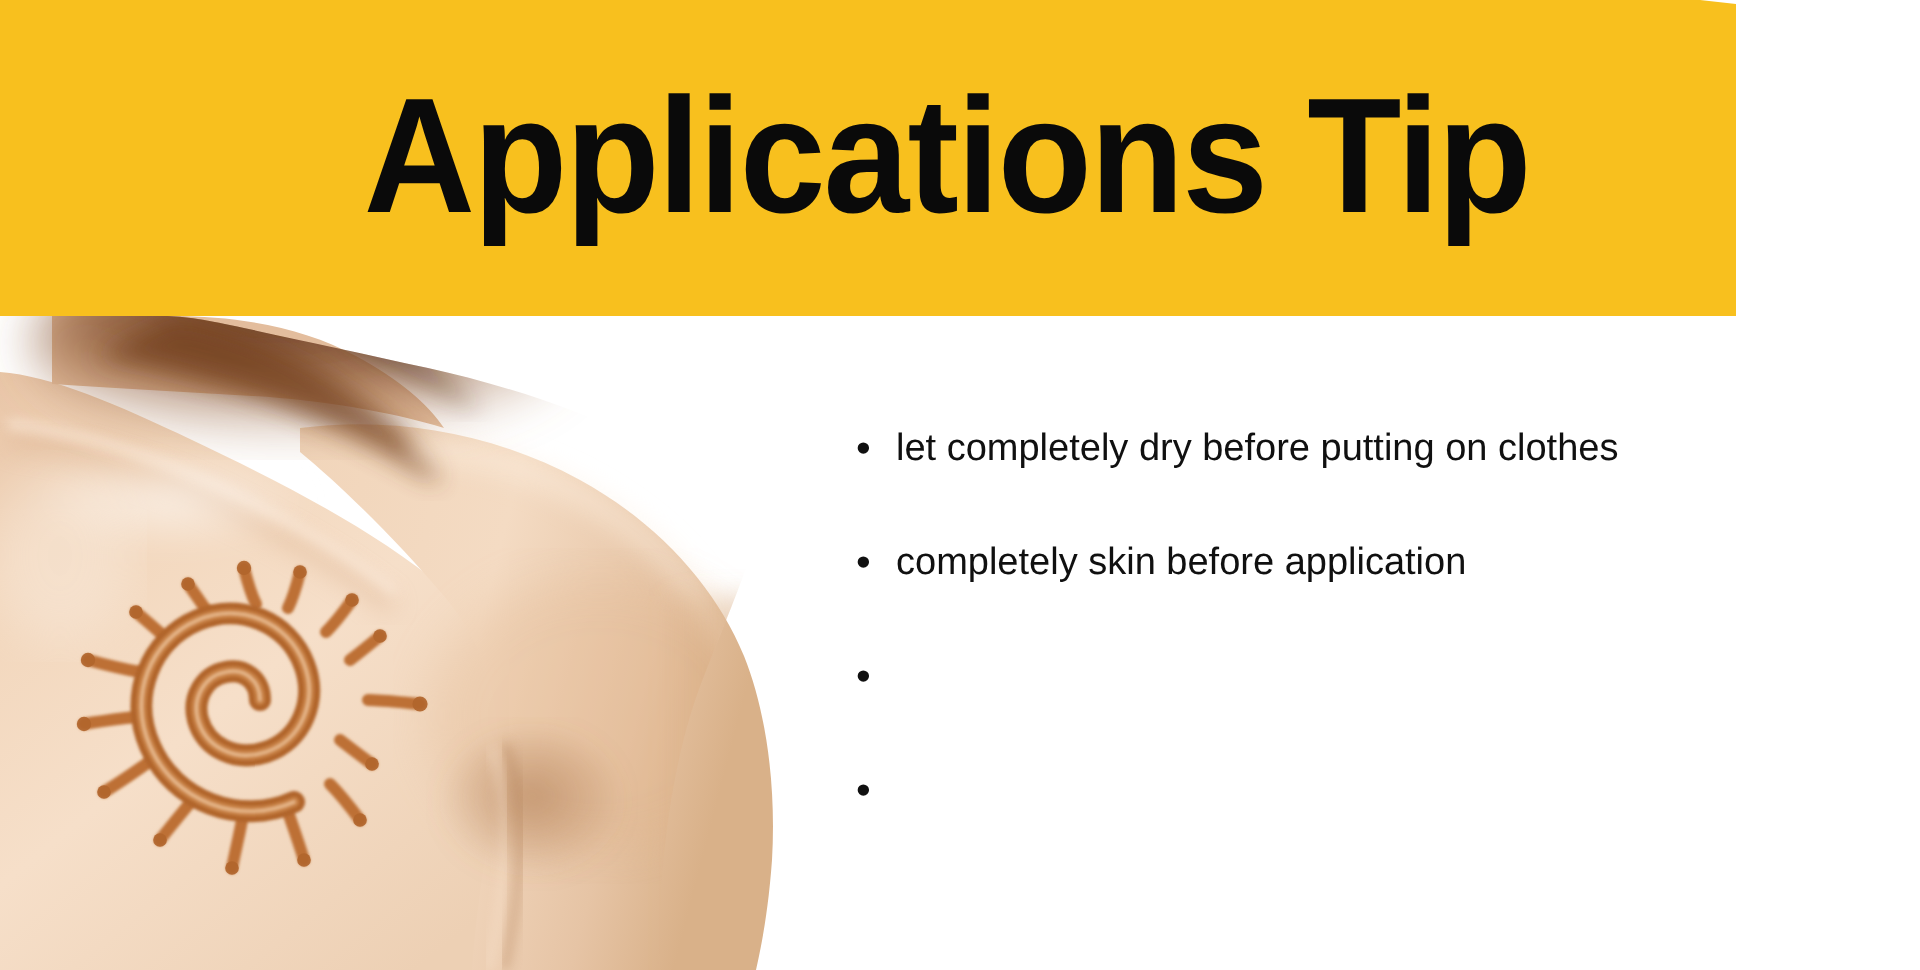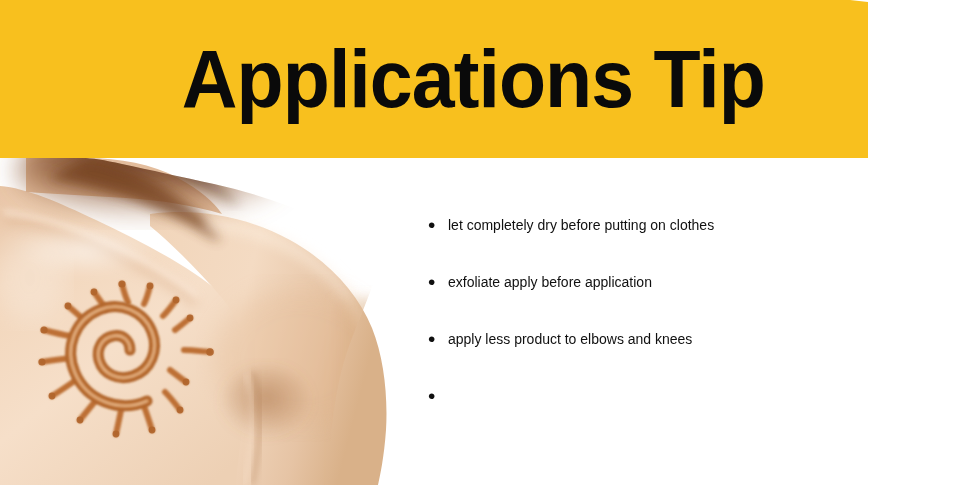--- a/index.html
+++ b/index.html
@@ -87,21 +87,21 @@
   .bullet-dot {
     width: 20px;
     flex: 0 0 20px;
     color: #101010;
     font-size: 21px;
     line-height: 26px;
     text-align: left;
   }
   .bullet-text {
     color: #101010;
-    font-size: 14px;
+    font-size: 19px;
     line-height: 26px;
     white-space: nowrap;
   }
 </style>
 </head>
 <body>
 
 <div id="canvas">
 
   <div class="header-band">
@@ -290,27 +290,26 @@
 
   <div class="bullet-list">
 
     <div class="bullet-item">
       <span class="bullet-dot">•</span>
       <span class="bullet-text">let completely dry before putting on clothes</span>
     </div>
 
     <div class="bullet-item">
       <span class="bullet-dot">•</span>
-      <span class="bullet-text">exfoliate apply before application</span>
-    </div>
-
-    <div class="bullet-item">
-      <span class="bullet-dot">•</span>
-      <span class="bullet-text">apply less product to elbows and knees</span>
+      <span class="bullet-text">completely skin before application</span>
     </div>
 
     <div class="bullet-item">
       <span class="bullet-dot">•</span>
     </div>
 
+    <div class="bullet-item">
+      <span class="bullet-dot">•</span>
+    </div>
+
   </div>
 
 </div>
 
 </body></html>

